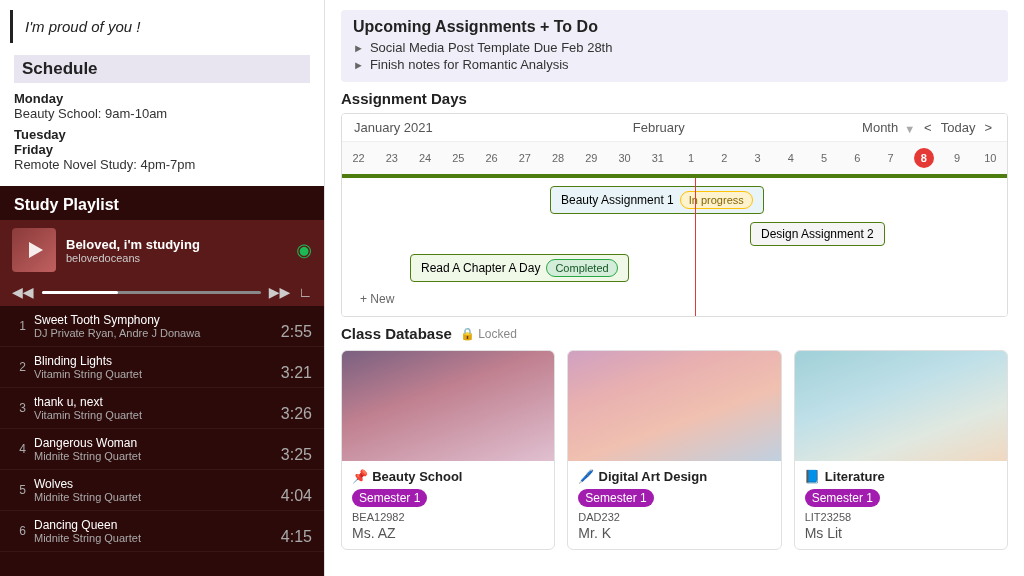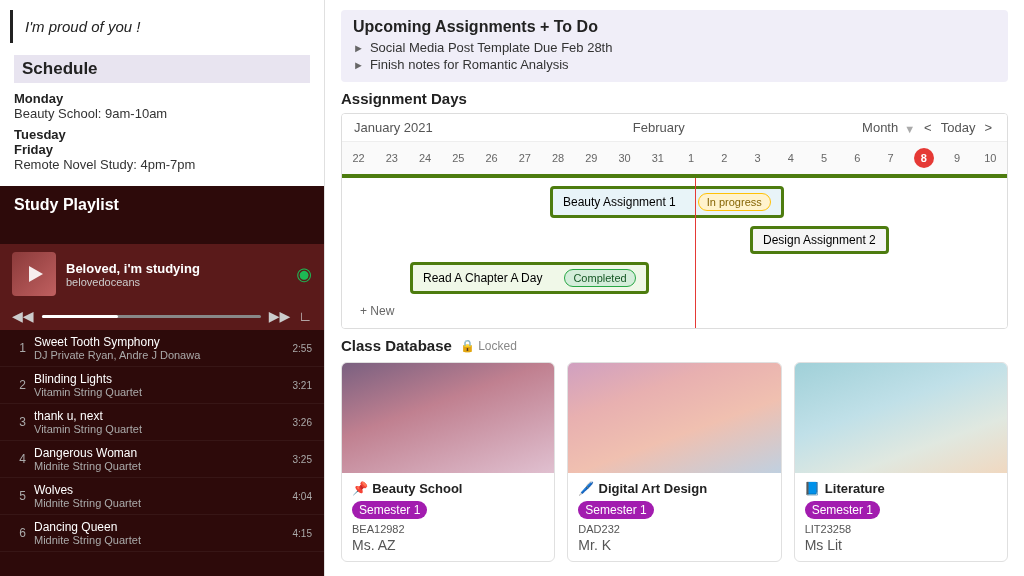--- a/index.html
+++ b/index.html
@@ -70,21 +70,20 @@
       padding: 10px 14px 6px 14px;
       color: #fff;
     }
 
     .now-playing {
       background: #5a1a1a;
       display: flex;
       align-items: center;
       padding: 8px 12px;
       gap: 10px;
-      margin-top: 24px;
     }
 
     .album-art {
       width: 44px;
       height: 44px;
       background: linear-gradient(135deg, #8b3a3a, #c06060);
       border-radius: 4px;
       position: relative;
       flex-shrink: 0;
       display: flex;
@@ -183,23 +182,24 @@
       color: #fff;
       font-weight: 500;
     }
 
     .track-artist {
       font-size: 11px;
       color: #aaa;
     }
 
     .track-duration {
-      font-size: 10px;
+      font-size: 16px;
       color: #aaa;
       flex-shrink: 0;
+      margin-top: 12px;
     }
 
     
     .right-panel {
       flex: 1;
       background: #fff;
       padding: 10px 16px;
       overflow: hidden;
       display: flex;
       flex-direction: column;
@@ -351,26 +351,26 @@
     .assignment-row {
       display: flex;
       align-items: center;
       padding: 4px 8px;
       position: relative;
     }
 
     .assignment-bar {
       display: flex;
       align-items: center;
-      gap: 22px;
+      gap: 6px;
       padding: 4px 10px;
       border-radius: 4px;
       font-size: 12px;
       font-weight: 500;
-      border: 3px solid #4d7c0f;
+      border: 1px solid #4d7c0f;
     }
 
     .assignment-bar.beauty {
       background: #e8f4f8;
       margin-left: 200px;
     }
 
     .assignment-bar.design {
       background: #f5f5f5;
       margin-left: 400px;

